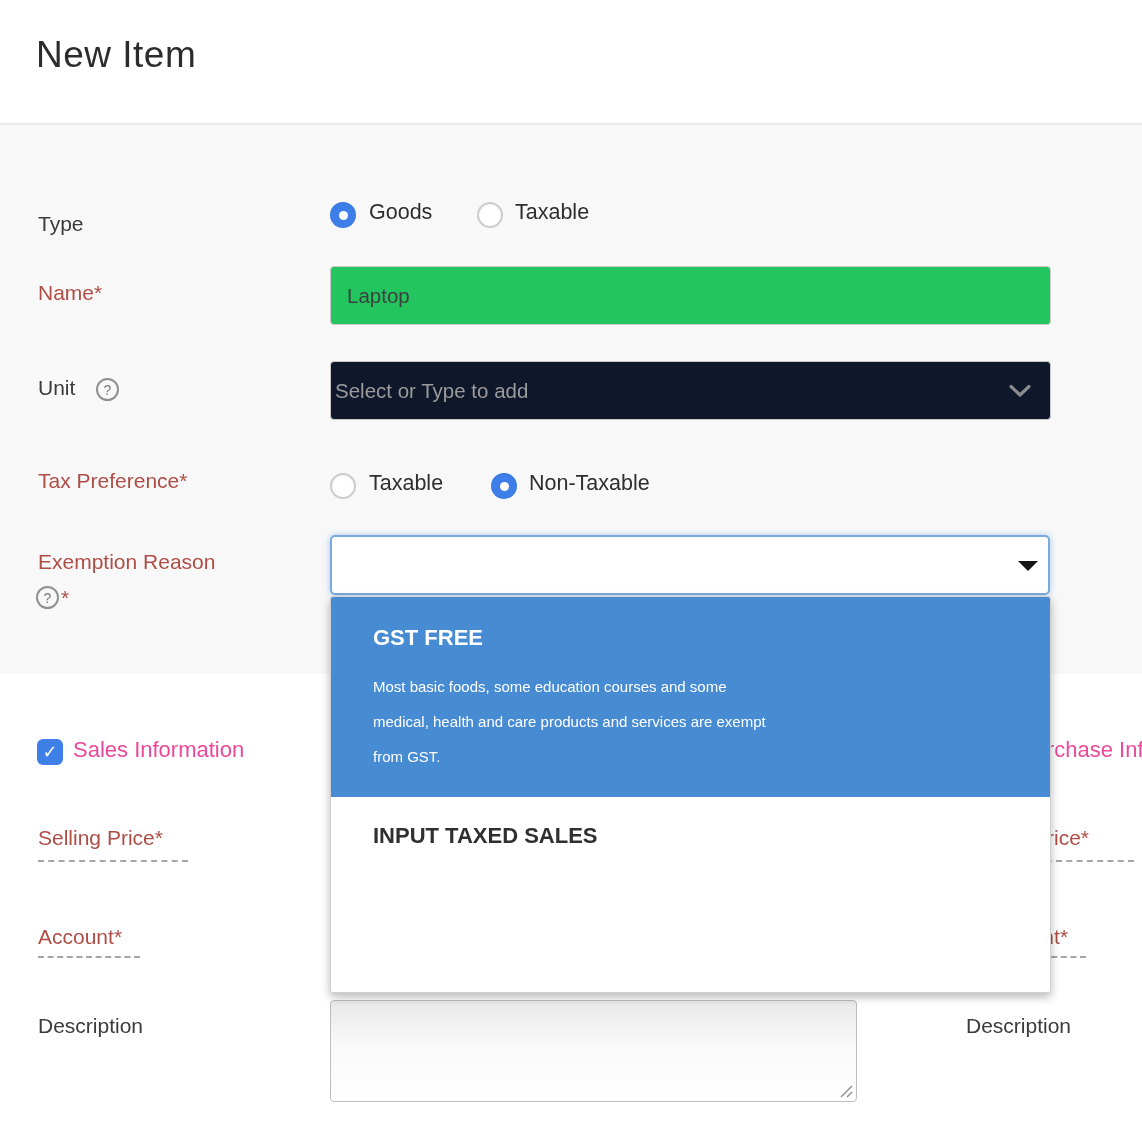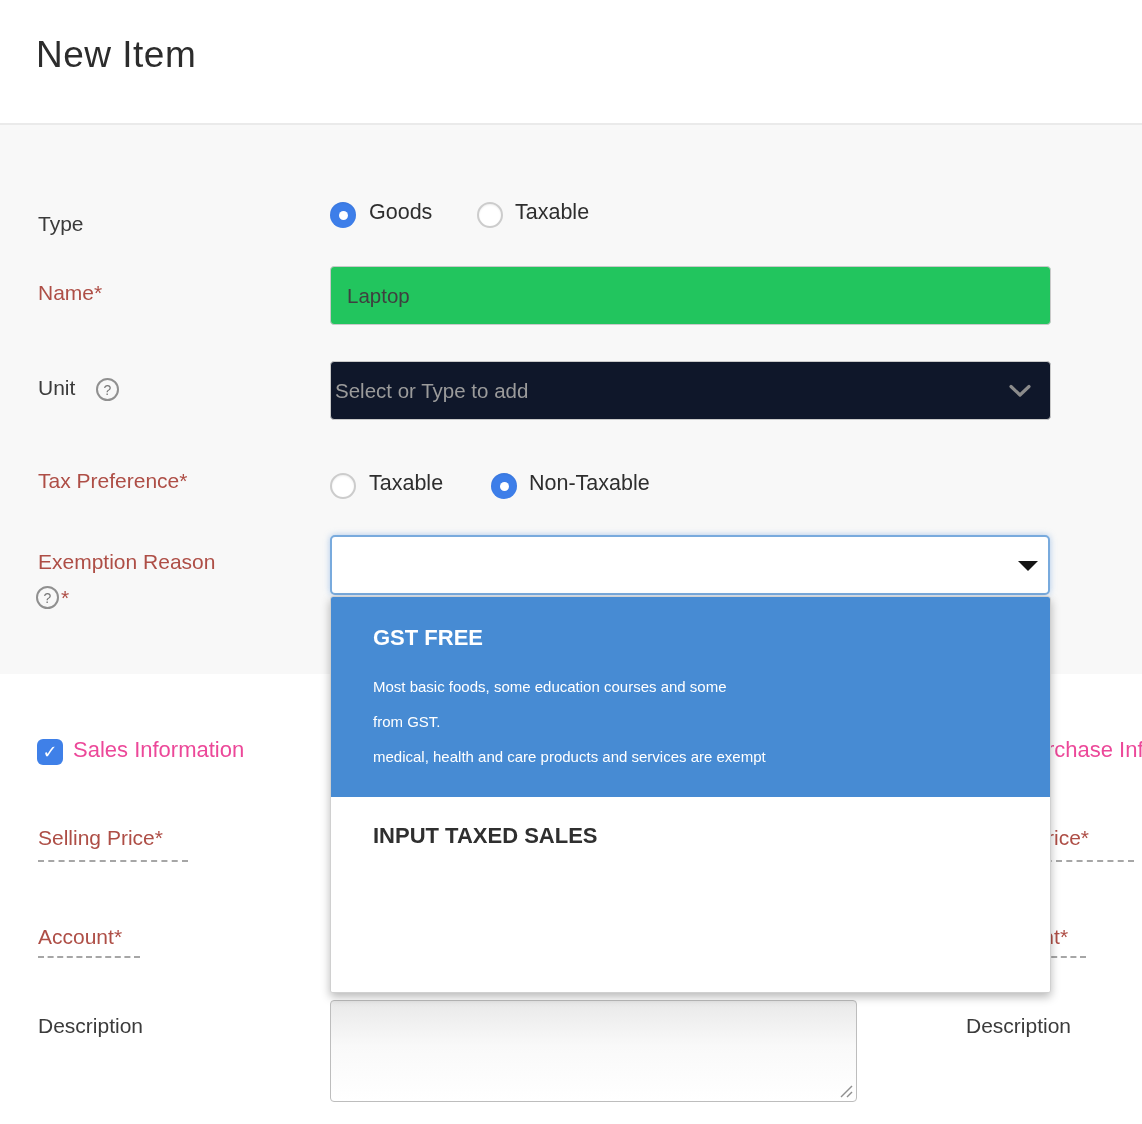--- a/index.html
+++ b/index.html
@@ -112,22 +112,22 @@
 
 <div class="abs dd-trigger" style="left:330px; top:535px;">
   <span class="caret-down abs" style="left:686px; top:24px;"></span>
 </div>
 
 <div class="abs dd-panel" style="left:330px; top:596px;">
   <div class="dd-opt-a">
     <div class="dd-title-a">GST FREE</div>
     <div class="dd-desc-a">
       <div>Most basic foods, some education courses and some</div>
+      <div>medical, health and care products and services are exempt</div>
       <div>from GST.</div>
-      <div>medical, health and care products and services are exempt</div>
     </div>
   </div>
   <div class="dd-opt-b">
     <div class="dd-title-b">INPUT TAXED SALES</div>
   </div>
 </div>
 
 <div class="abs checkbox" style="left:37px; top:739px;">
   <span>✓</span>
 </div>

